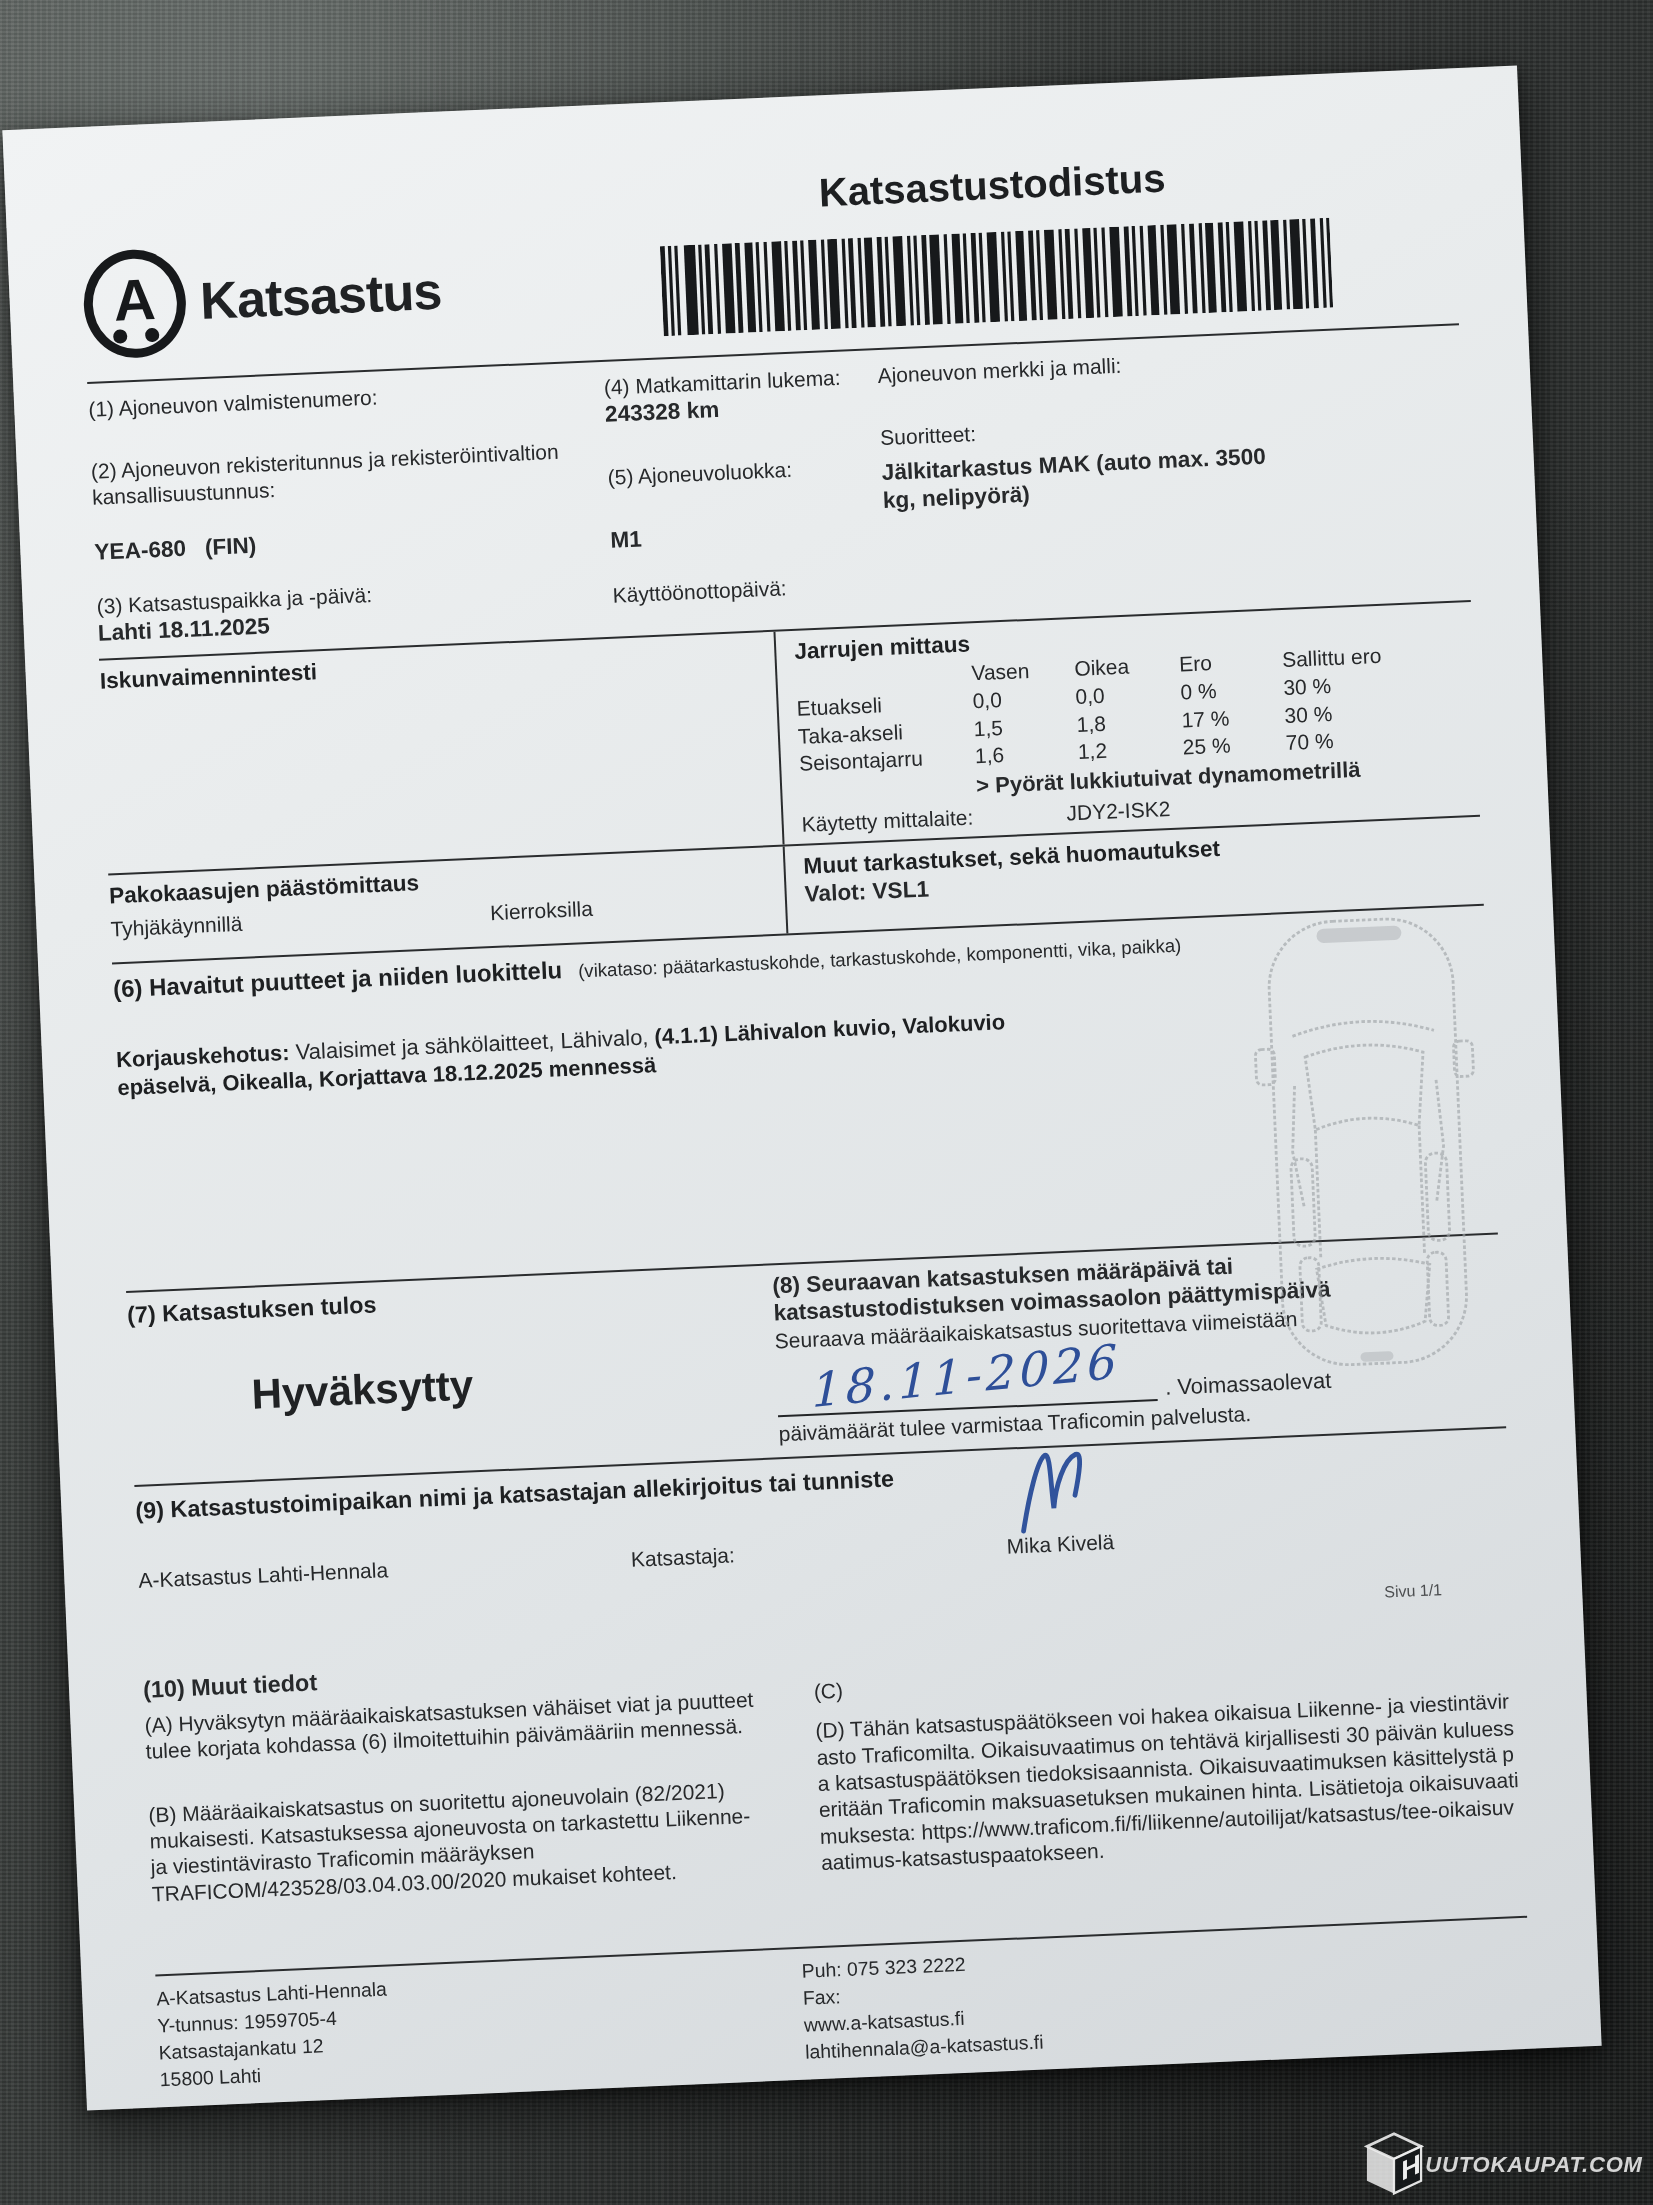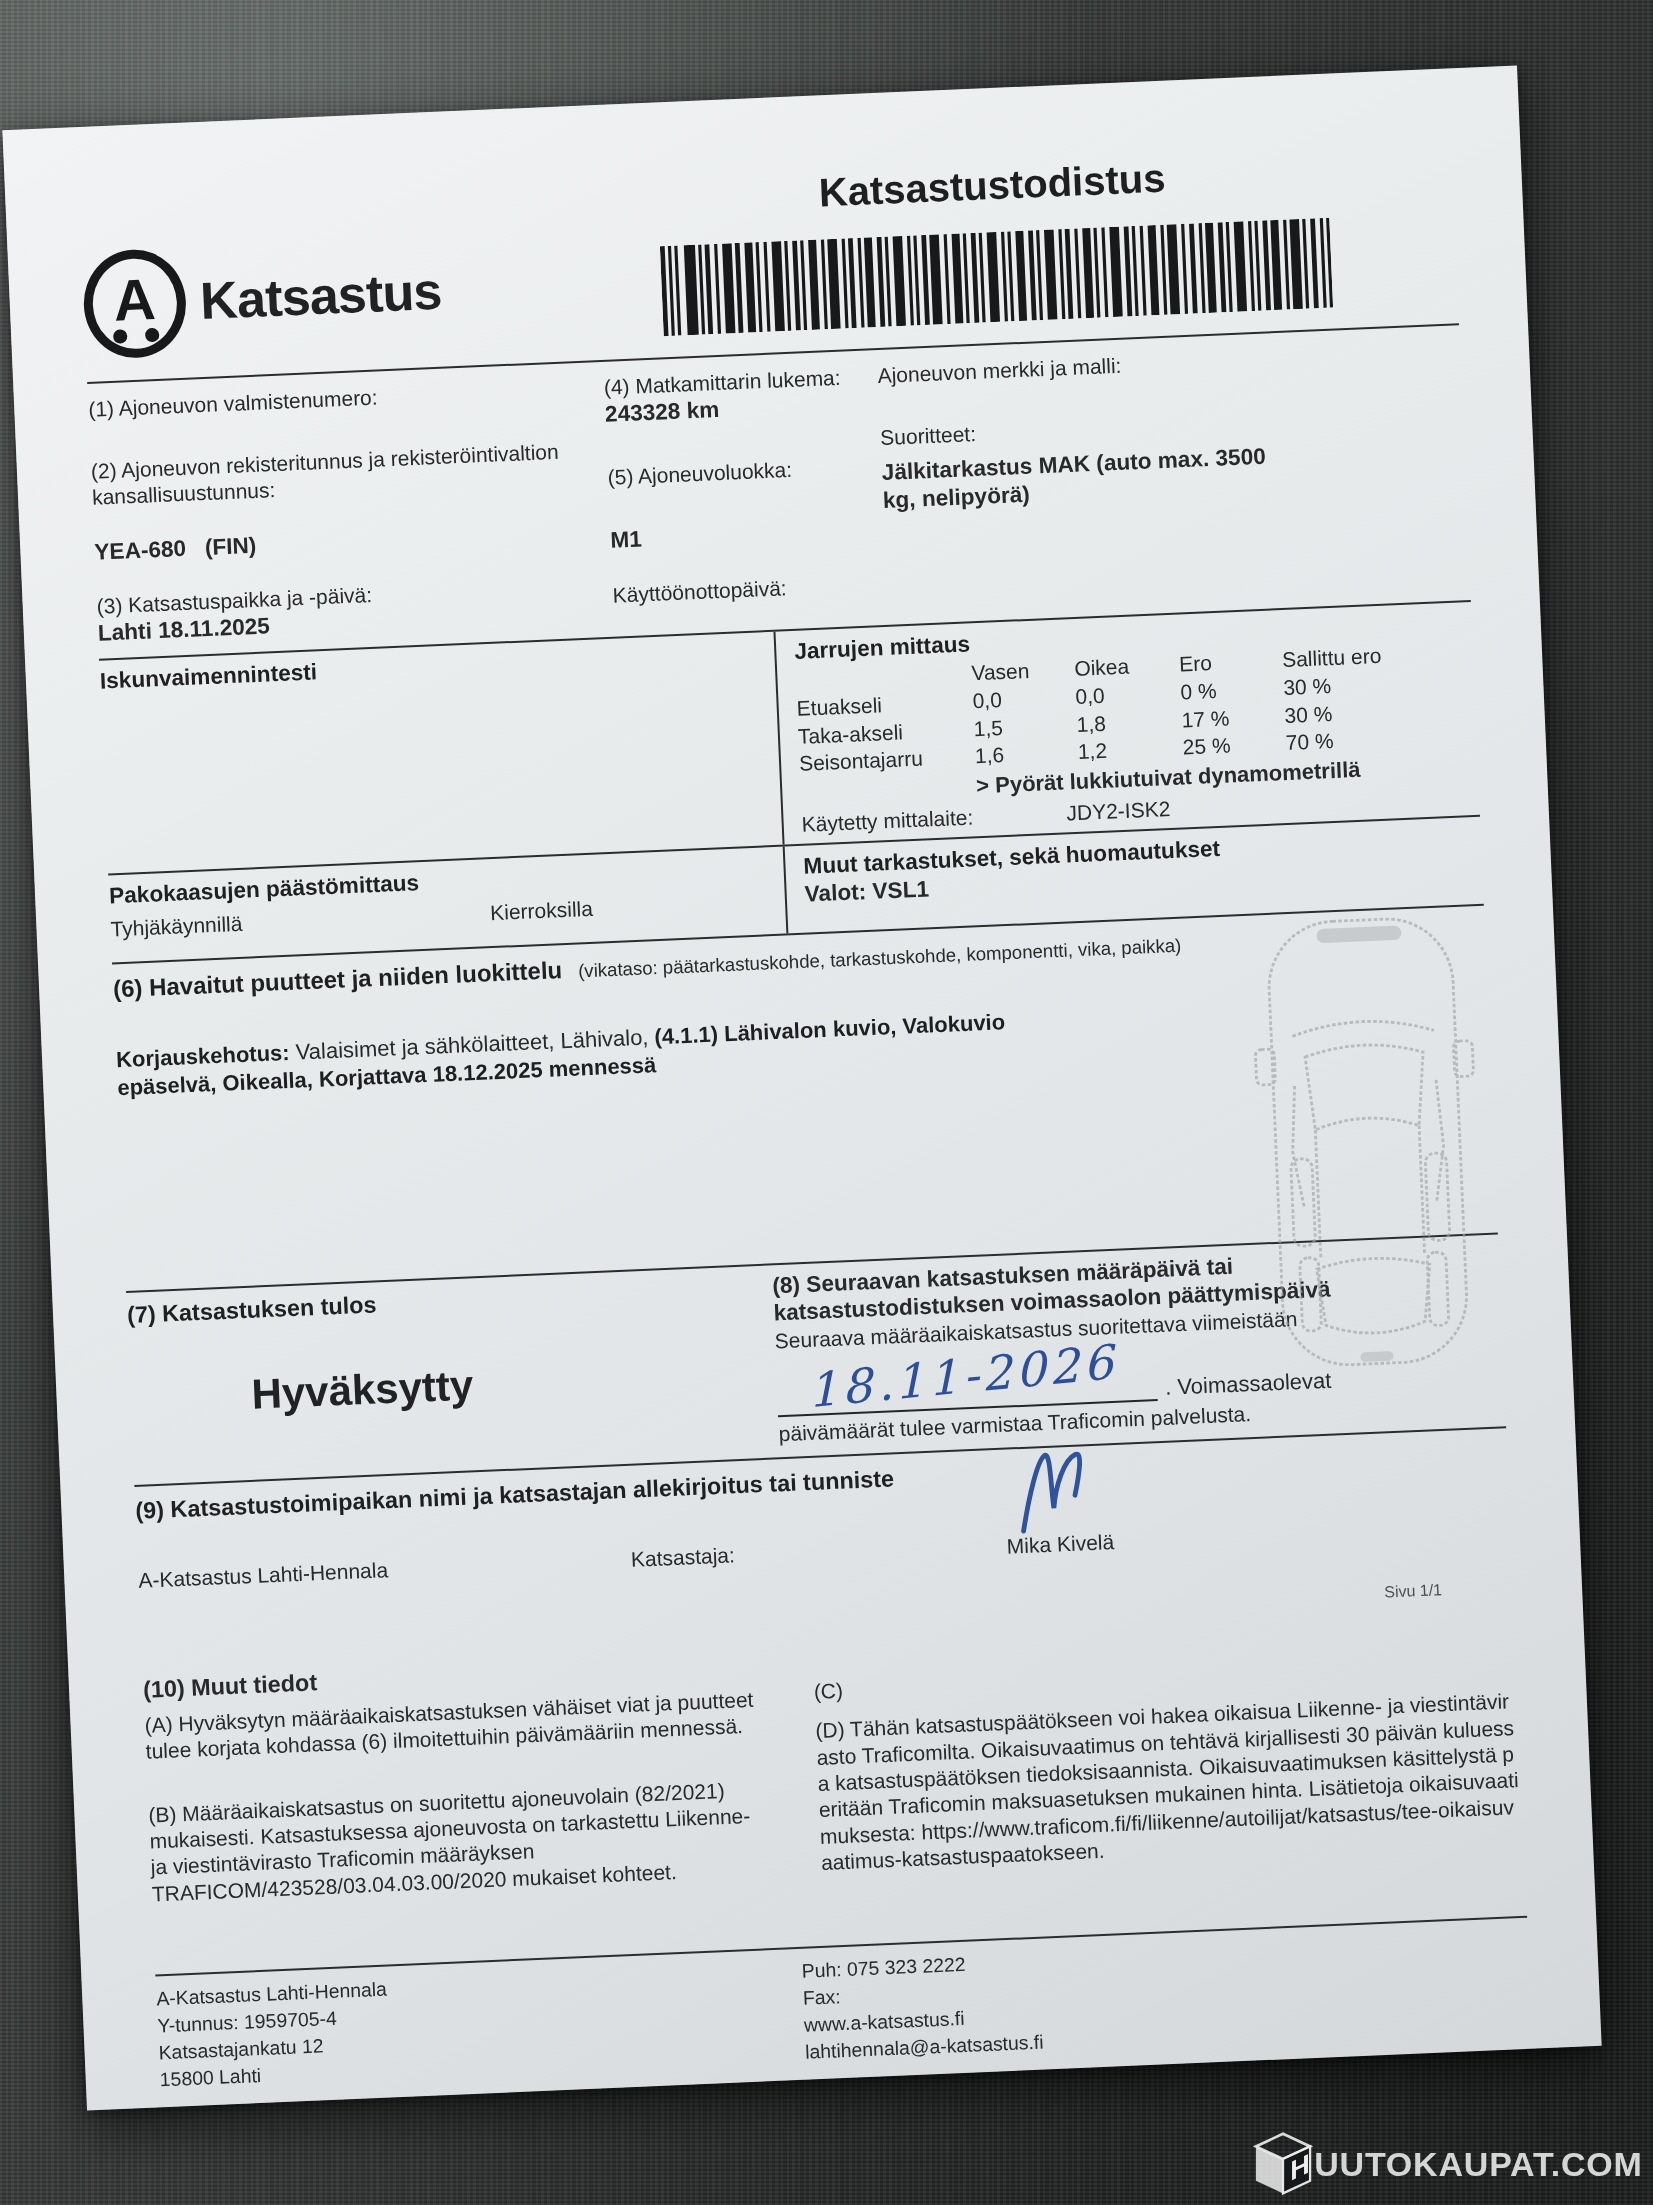--- a/index.html
+++ b/index.html
@@ -95,21 +95,21 @@
   .para.first{margin-top:8px;}
   .gap-b{margin-top:37px;}
   .url{word-break:break-all;}
 
   
   .footer{border-top:2.4px solid #2a2c2e;padding-top:9.7px;display:grid;grid-template-columns:646px 1fr;font-size:19.4px;line-height:1.38;}
   .pageno{position:absolute;right:71px;bottom:452px;font-size:16px;color:#4c4e50;}
 
   
   .watermark{position:absolute;right:11.3px;bottom:8px;display:flex;align-items:center;gap:1.6px;opacity:.92;}
-  .wm-text{color:rgba(255,255,255,.88);font-weight:bold;font-size:34px;letter-spacing:0.8px;font-family:"Liberation Sans",sans-serif;}
+  .wm-text{color:rgba(255,255,255,.88);font-weight:bold;font-size:22px;letter-spacing:0.8px;font-family:"Liberation Sans",sans-serif;font-style:italic;}
   .wm-icon{width:60px;height:65px;}
 
   svg text{font-family:"Liberation Sans",sans-serif;}
 </style>
 </head>
 <body>
 
 <div class="scene">
   <div class="paper">
     <div class="content">

